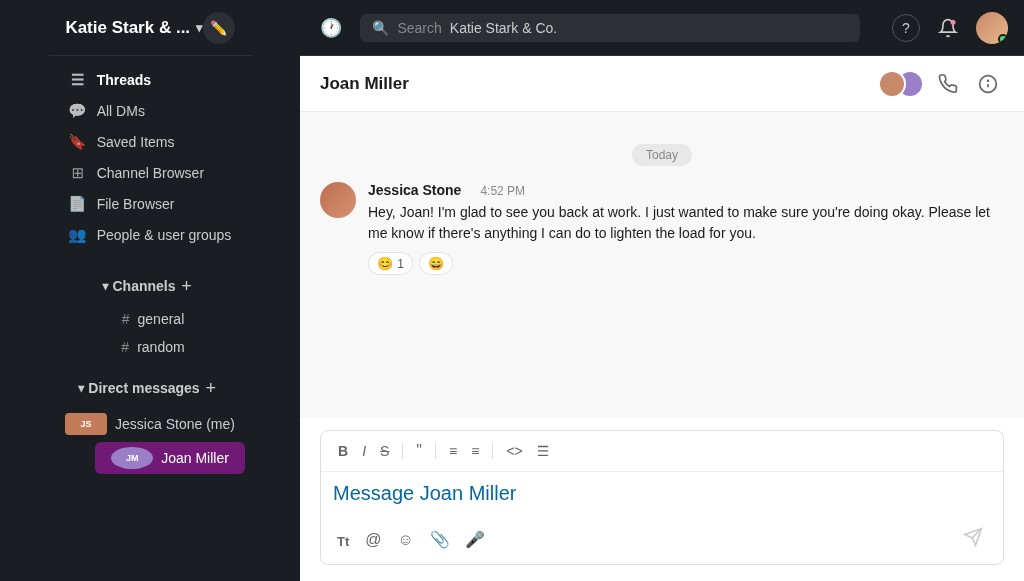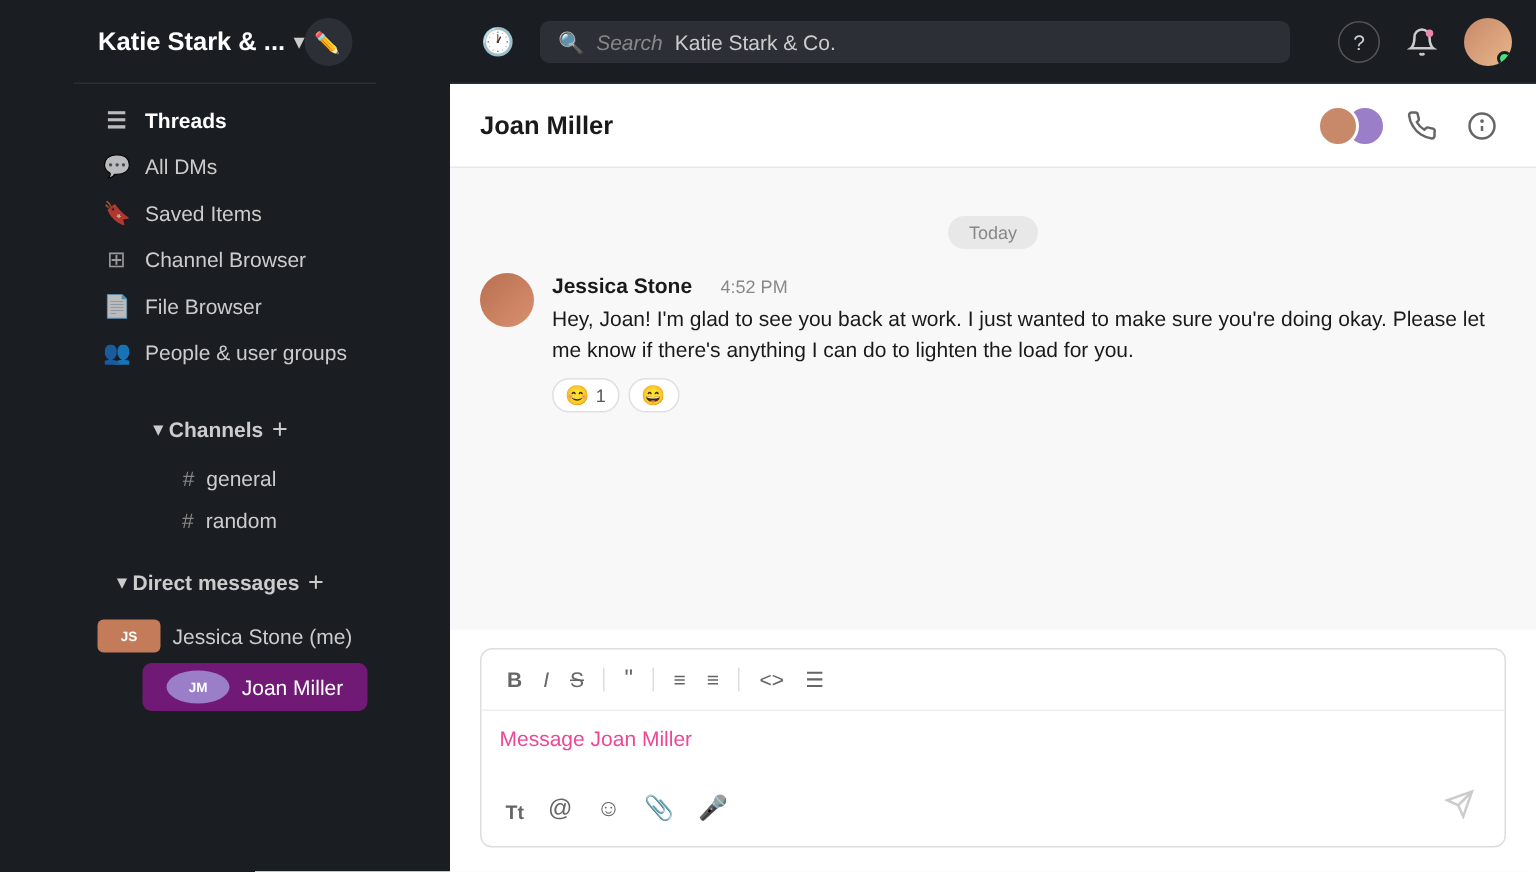--- a/index.html
+++ b/index.html
@@ -33,21 +33,21 @@
     .avatar-small { width: 42px; height: 22px; border-radius: 4px; background: #e8a87c; display: flex; align-items: center; justify-content: center; font-size: 10px; font-weight: 700; color: #fff; flex-shrink: 0; overflow: hidden; }
 
     
     .main { flex: 1; display: flex; flex-direction: column; background: #fff; }
 
     
     .topbar { height: 56px; background: #1a1d21; display: flex; align-items: center; padding: 0 16px; gap: 12px; border-bottom: 1px solid #2c2f35; }
     .history-btn { color: #ccc; background: none; border: none; cursor: pointer; font-size: 18px; padding: 4px; }
     .search-bar { flex: 1; max-width: 500px; background: #2c2f35; border-radius: 6px; display: flex; align-items: center; padding: 6px 12px; gap: 8px; cursor: text; }
     .search-bar .search-icon { color: #888; font-size: 14px; }
-    .search-text { color: #888; font-size: 14px; font-style: italic; }
+    .search-text { color: #888; font-size: 14px; }
     .search-workspace { color: #ccc; font-size: 14px; font-weight: 500; }
     .topbar-right { margin-left: auto; display: flex; align-items: center; gap: 12px; }
     .topbar-icon-btn { background: none; border: none; color: #ccc; cursor: pointer; font-size: 18px; width: 32px; height: 32px; display: flex; align-items: center; justify-content: center; border-radius: 4px; }
     .user-avatar { width: 32px; height: 32px; border-radius: 50%; background: #e8c56a; overflow: hidden; position: relative; cursor: pointer; }
     .online-indicator { width: 10px; height: 10px; background: #4ade80; border-radius: 50%; border: 2px solid #1a1d21; position: absolute; bottom: 0; right: 0; }
 
     
     .chat-area { flex: 1; display: flex; flex-direction: column; background: #f8f8f8; }
     .chat-header { padding: 12px 20px; background: #fff; border-bottom: 1px solid #e8e8e8; display: flex; align-items: center; justify-content: space-between; height: 56px; }
     .chat-title { font-size: 17px; font-weight: 700; color: #1a1a1a; }
@@ -73,21 +73,21 @@
     .reactions { display: flex; gap: 6px; margin-top: 8px; }
     .reaction { display: flex; align-items: center; gap: 4px; background: #fff; border: 1px solid #e0e0e0; border-radius: 12px; padding: 3px 8px; font-size: 13px; cursor: pointer; }
     .reaction-count { font-size: 12px; color: #555; }
 
     
     .message-input-area { padding: 12px 20px 16px; background: #fff; }
     .message-input-container { border: 1px solid #ddd; border-radius: 8px; background: #fff; }
     .input-toolbar { display: flex; align-items: center; gap: 4px; padding: 8px 12px; border-bottom: 1px solid #eee; }
     .toolbar-btn { background: none; border: none; cursor: pointer; color: #666; font-size: 14px; padding: 3px 5px; border-radius: 3px; }
     .toolbar-divider { width: 1px; height: 16px; background: #ddd; margin: 0 4px; }
-    .input-field { padding: 10px 12px; font-size: 14px; color: #ec4899; min-height: 40px; cursor: text; }
+    .input-field { padding: 10px 12px; font-size: 20px; color: #0369a1; min-height: 40px; cursor: text; }
     .input-bottom { display: flex; align-items: center; justify-content: space-between; padding: 8px 12px; }
     .input-bottom-left { display: flex; align-items: flex-end; gap: 8px; }
     .input-icon-btn { background: none; border: none; cursor: pointer; color: #666; font-size: 16px; padding: 4px; border-radius: 4px; }
     .send-btn { background: none; border: none; cursor: pointer; color: #ccc; font-size: 20px; padding: 4px 8px; }
 
     
     ::-webkit-scrollbar { width: 6px; }
     ::-webkit-scrollbar-track { background: transparent; }
     ::-webkit-scrollbar-thumb { background: #ccc; border-radius: 3px; }
   </style>

